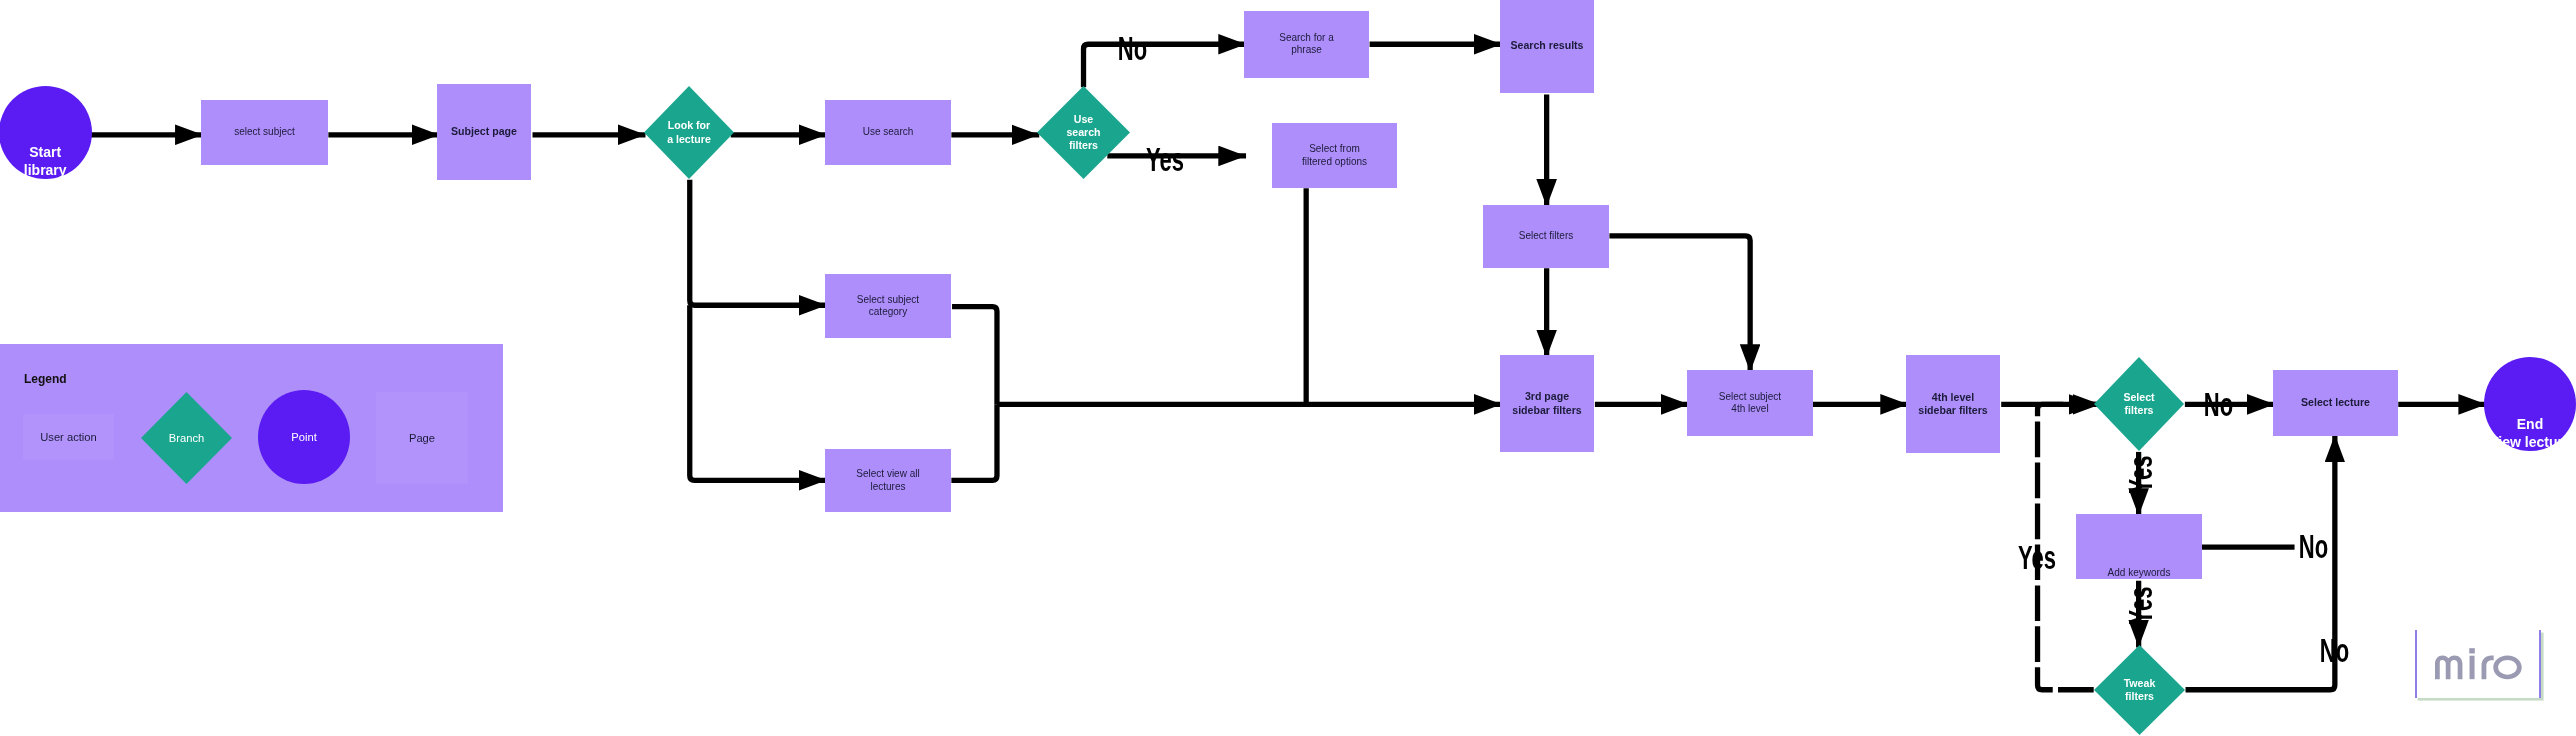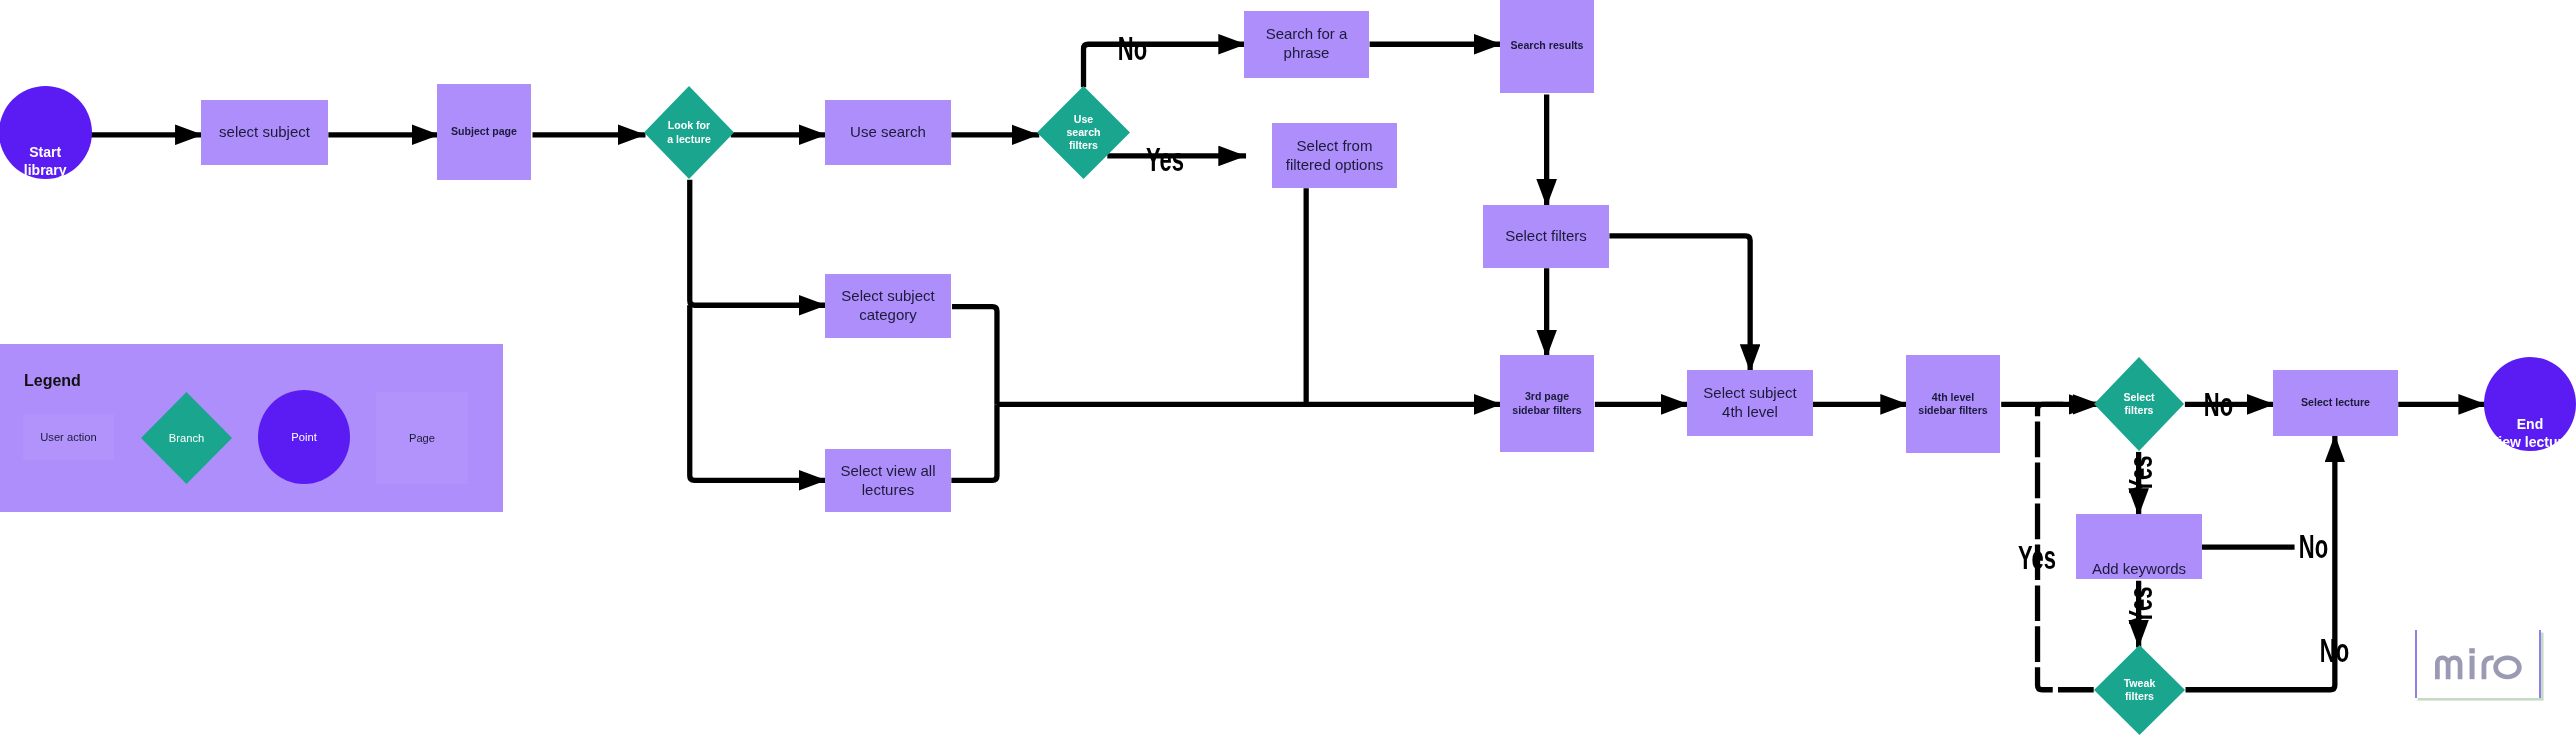--- a/index.html
+++ b/index.html
@@ -3,38 +3,38 @@
 <meta charset="utf-8">
 <title>Library search flow</title>
 <style>
   html,body{margin:0;padding:0;background:transparent;}
   #board{position:relative;width:2576px;height:736px;overflow:hidden;
          font-family:"Liberation Sans",sans-serif;-webkit-font-smoothing:antialiased;}
   svg.edges{position:absolute;left:0;top:0;width:2576px;height:736px;
             overflow:visible;pointer-events:none;}
   .node{position:absolute;display:flex;align-items:center;justify-content:center;
         text-align:center;box-sizing:border-box;white-space:pre-line;line-height:1.25;}
-  .page{background:#AE8EFB;color:#1B1B3A;font-size:15px;position:absolute;}
+  .page{background:#AE8EFB;color:#1B1B3A;font-size:10px;position:absolute;}
   .page::before{content:"";position:absolute;left:-2.6px;top:-2px;right:-0.7px;bottom:-4px;
         background:rgba(255,255,255,0.40);z-index:-1;}
   .page.sm{font-size:10.6px;font-weight:700;}
   .point{background:#5A1CF2;color:#FFFFFF;border-radius:50%;font-weight:700;font-size:14px;align-items:flex-end;}
   .branch{color:#FFFFFF;font-weight:700;font-size:10.6px;}
   .branch .bshape{position:absolute;inset:0;background:#1AA68E;
         clip-path:polygon(50% 0,100% 50%,50% 100%,0 50%);}
   .branch::before{content:"";position:absolute;inset:-2.6px;
         background:rgba(255,255,255,0.22);z-index:-1;
         clip-path:polygon(50% 0,100% 50%,50% 100%,0 50%);}
   .branch .btext{position:relative;z-index:2;}
   .elabel{position:absolute;color:#000;font-weight:700;font-size:22px;
           display:flex;align-items:center;justify-content:center;
           transform:scaleY(1.55);white-space:nowrap;}
   .elabel.vert{transform:rotate(-90deg) scaleY(1.55);white-space:nowrap;}
   #legend{position:absolute;background:#AE8EFB;}
-  #legend .ltitle{position:absolute;font-weight:700;color:#111;font-size:16px;}
+  #legend .ltitle{position:absolute;font-weight:700;color:#111;font-size:12px;}
   .litem{position:absolute;display:flex;align-items:center;justify-content:center;
          text-align:center;box-sizing:border-box;}
   .lrect{background:#B193FB;color:#1B1B3A;font-size:11.2px;}
   .lbranch{color:#fff;font-weight:400;font-size:11.2px;}
   .lbranch .bshape{position:absolute;inset:0;background:#1AA68E;
         clip-path:polygon(50% 0,100% 50%,50% 100%,0 50%);}
   .lbranch .btext{position:relative;z-index:2;}
   .lpoint{background:#5A1CF2;color:#fff;border-radius:50%;font-size:11.2px;}
   #mirologo{position:absolute;background:#FFFFFF;display:flex;align-items:center;
             justify-content:center;border-left:2.6px solid #8F7DE8;

